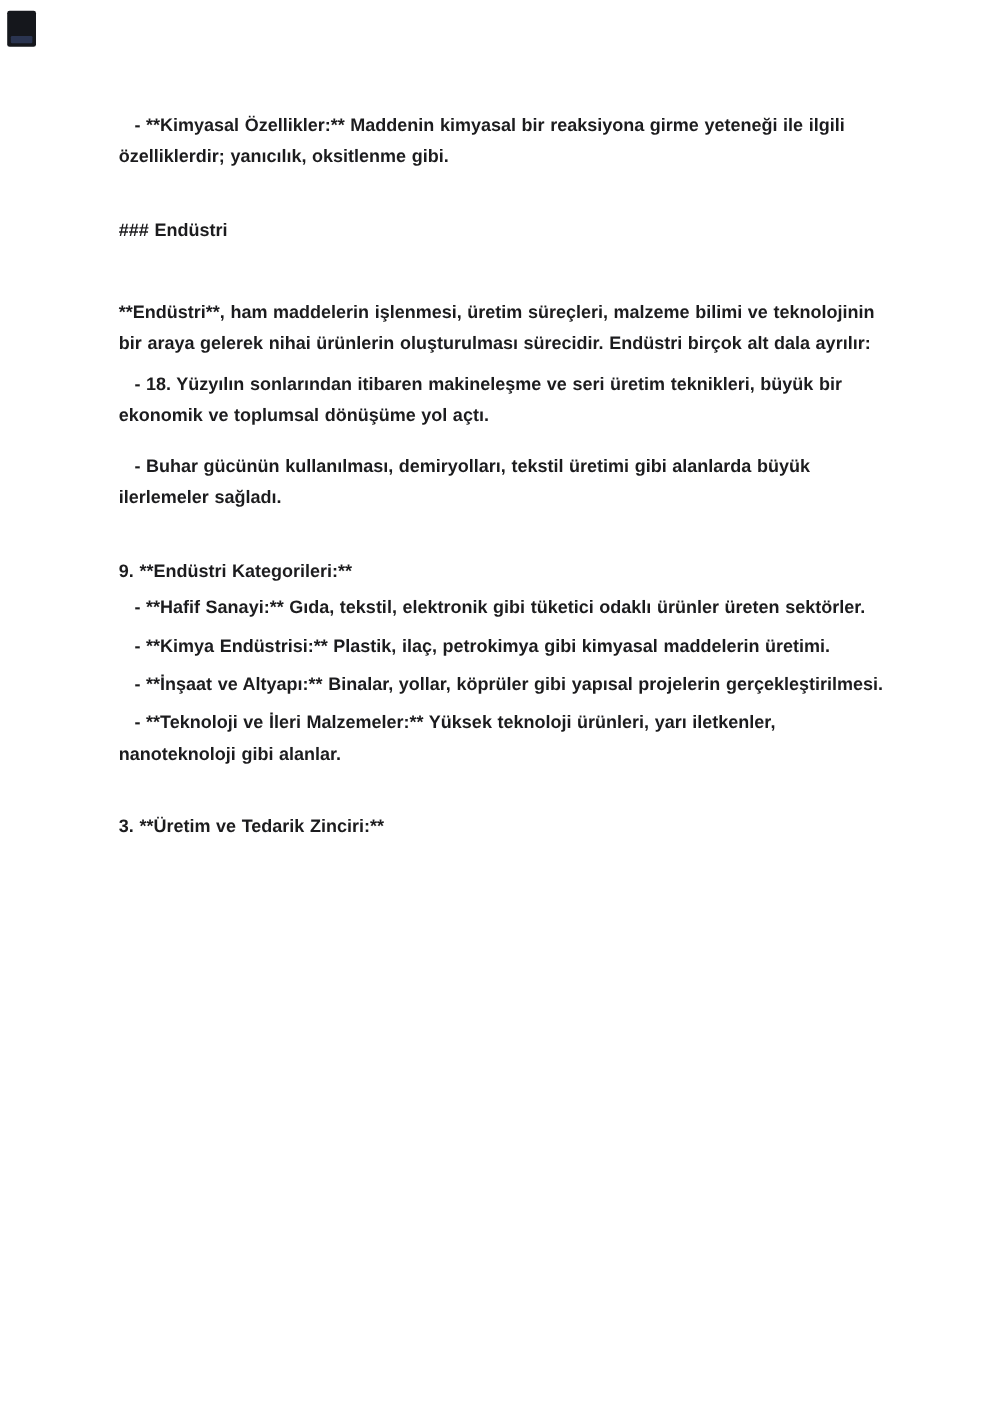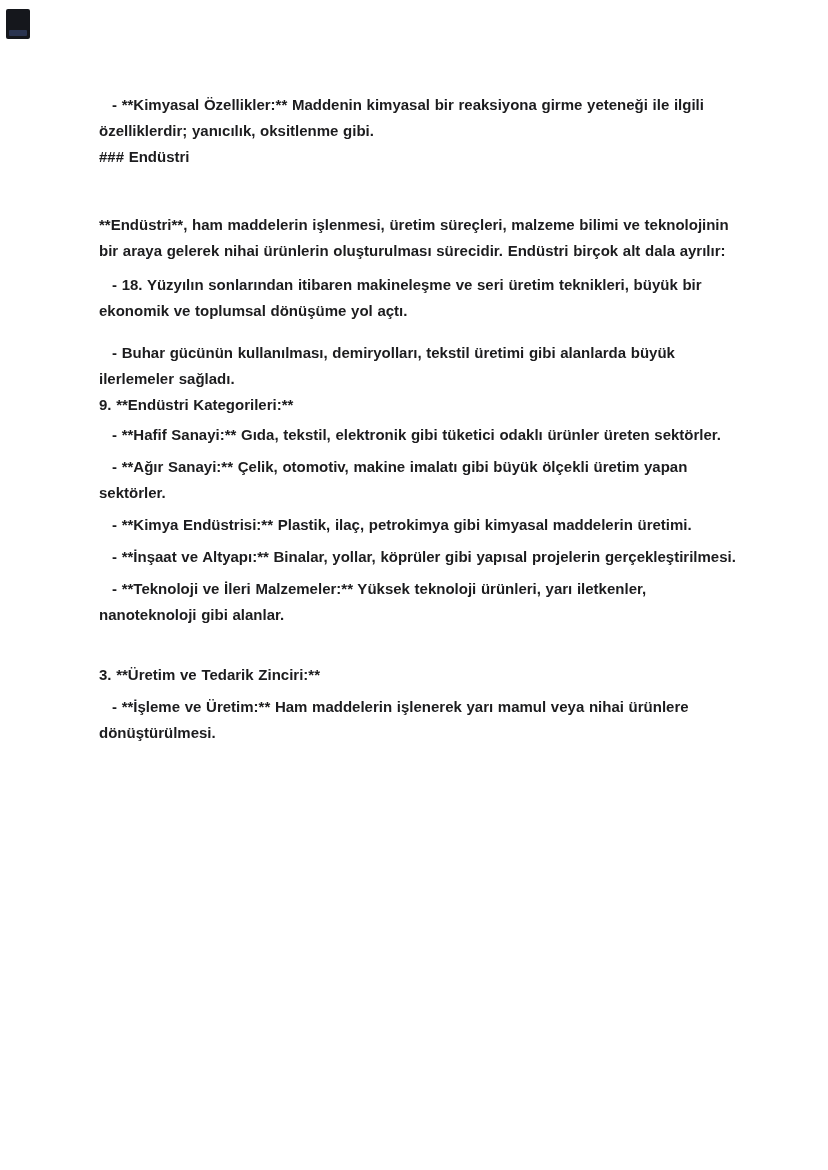--- a/index.html
+++ b/index.html
@@ -41,21 +41,21 @@
   }
   .block {
     font-size: 15px;
     font-weight: 700;
     line-height: 26px;
     color: #1c1c1e;
     word-spacing: 0.5px;
   }
   .indent { text-indent: 13px; }
   .mt42 { margin-top: 42px; }
-  .mt36 { }
+  .mt36 { margin-top: 36px; }
   .mt34 { margin-top: 34px; }
   .mt16 { margin-top: 16px; }
   .mt10 { margin-top: 4px; }
   .mt8  { margin-top: 8px; }
   .mt6  { margin-top: 6px; }
 </style>
 </head>
 <body>
 
 <div class="page">
@@ -64,22 +64,20 @@
 
   <div class="content">
 
     <div class="block indent">- **Kimyasal Özellikler:** Maddenin kimyasal bir reaksiyona girme yeteneği ile ilgili özelliklerdir; yanıcılık, oksitlenme gibi.</div>
     <div class="block mt36">### Endüstri</div>
     <div class="block mt42">**Endüstri**, ham maddelerin işlenmesi, üretim süreçleri, malzeme bilimi ve teknolojinin bir araya gelerek nihai ürünlerin oluşturulması sürecidir. Endüstri birçok alt dala ayrılır:</div>
     <div class="block indent mt8">- 18. Yüzyılın sonlarından itibaren makineleşme ve seri üretim teknikleri, büyük bir ekonomik ve toplumsal dönüşüme yol açtı.</div>
     <div class="block indent mt16">- Buhar gücünün kullanılması, demiryolları, tekstil üretimi gibi alanlarda büyük ilerlemeler sağladı.</div>
     <div class="block mt36">9. **Endüstri Kategorileri:**</div>
     <div class="block indent mt10">- **Hafif Sanayi:** Gıda, tekstil, elektronik gibi tüketici odaklı ürünler üreten sektörler.</div>
-    <div class="block indent mt6">- **Ağır Sanayi:** Çelik, otomotiv, makine imalatı gibi büyük ölçekli üretim yapan sektörler.</div>
     <div class="block indent mt6">- **Kimya Endüstrisi:** Plastik, ilaç, petrokimya gibi kimyasal maddelerin üretimi.</div>
     <div class="block indent mt6">- **İnşaat ve Altyapı:** Binalar, yollar, köprüler gibi yapısal projelerin gerçekleştirilmesi.</div>
     <div class="block indent mt6">- **Teknoloji ve İleri Malzemeler:** Yüksek teknoloji ürünleri, yarı iletkenler, nanoteknoloji gibi alanlar.</div>
     <div class="block mt34">3. **Üretim ve Tedarik Zinciri:**</div>
-    <div class="block indent mt6">- **İşleme ve Üretim:** Ham maddelerin işlenerek yarı mamul veya nihai ürünlere dönüştürülmesi.</div>
 
   </div>
 
 </div>
 
 </body></html>

